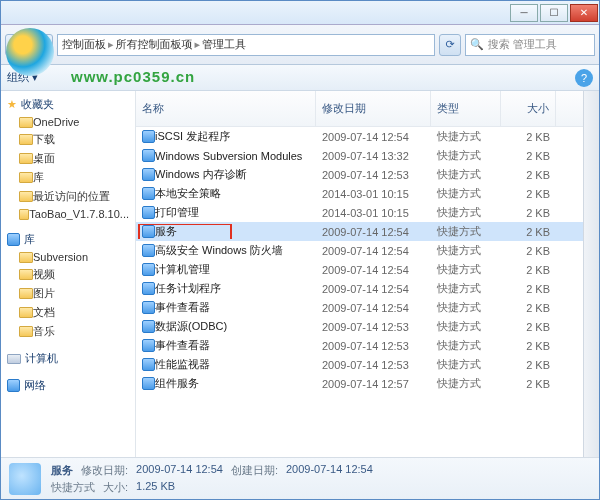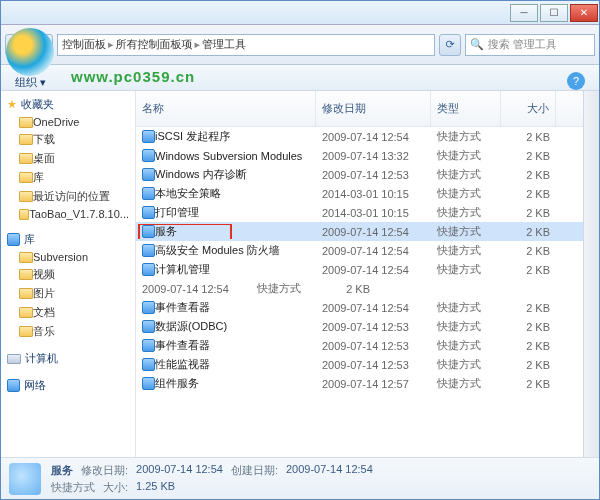--- a/index.html
+++ b/index.html
@@ -6,21 +6,21 @@
 body{background:#fff;width:600px;height:500px;overflow:hidden;position:relative}
 .window{border:1px solid #5a8bc4;width:600px;height:500px;display:flex;flex-direction:column;background:#fff}
 .titlebar{height:24px;background:linear-gradient(#eaf3fc,#d8e8f8);display:flex;align-items:center;justify-content:flex-end;border-bottom:1px solid #aac}
 .tb-btn{width:28px;height:18px;margin:0 1px;border:1px solid #8aa;background:linear-gradient(#f5faff,#dce9f5);display:flex;align-items:center;justify-content:center;font-size:10px;color:#444}
 .tb-close{background:linear-gradient(#f08070,#d04030);color:#fff;border-color:#a03020}
 .addrbar{height:40px;background:linear-gradient(#f2f6fb,#e5ecf5);display:flex;align-items:center;padding:2px 4px;gap:4px;border-bottom:1px solid #b5c8dc}
 .navbtn{width:22px;height:22px;border-radius:3px;background:linear-gradient(#e8f1fb,#cfe0f2);border:1px solid #9bb8d6;display:flex;align-items:center;justify-content:center;color:#2a5a9a}
 .breadcrumb{flex:1;height:22px;border:1px solid #9bb8d6;background:#fff;display:flex;align-items:center;padding:0 4px;gap:2px;color:#333}
 .bc-sep{color:#888}
 .search{width:130px;height:22px;border:1px solid #9bb8d6;background:#fff;display:flex;align-items:center;padding:0 4px;color:#888;gap:4px}
-.toolbar{height:26px;background:linear-gradient(#f5f9fd,#e5eef7);border-bottom:1px solid #cdd9e6;display:flex;align-items:flex-end;padding:0 14px;gap:6px;position:relative}
+.toolbar{height:26px;background:linear-gradient(#f5f9fd,#e5eef7);border-bottom:1px solid #cdd9e6;display:flex;align-items:center;padding:0 6px;gap:6px;position:relative}
 .tool-item{color:#1a3e6e;cursor:default}
 .watermark{position:absolute;left:70px;top:3px;color:#2aa038;font-size:15px;font-weight:bold;letter-spacing:1px;opacity:.95;pointer-events:none}
 .logo{position:absolute;left:6px;top:28px;width:48px;height:48px;border-radius:50%;background:radial-gradient(circle at 35% 35%,#ffd24a 20%,#1ea6e0 50%,#fff 85%);z-index:5;pointer-events:none}
 .help-icon{margin-left:auto;width:18px;height:18px;border-radius:50%;background:#4aa3e8;color:#fff;display:flex;align-items:center;justify-content:center}
 .body{flex:1;display:flex;overflow:hidden}
 .nav{width:135px;background:#fff;border-right:1px solid #e0e6ec;overflow:hidden;padding:4px 0}
 .nav-head{display:flex;align-items:center;gap:4px;padding:2px 6px;color:#1a3e6e}
 .nav-head .star{color:#f6b73c}
 .nav-item{display:flex;align-items:center;padding:2px 6px 2px 18px;color:#333;white-space:nowrap;overflow:hidden}
 .nav-sep{height:8px}
@@ -217,36 +217,40 @@
               <span class="ico ico-blue"></span>
               <span>服务</span>
             </div>
             <div class="cell c-date">2009-07-14 12:54</div>
             <div class="cell c-type">快捷方式</div>
             <div class="cell c-size">2 KB</div>
           </div>
           <div class="row">
             <div class="cell c-name">
               <span class="ico ico-blue"></span>
-              <span>高级安全 Modules 防火墙</span>
+              <span>高级安全 Windows 防火墙</span>
             </div>
             <div class="cell c-date">2009-07-14 12:54</div>
             <div class="cell c-type">快捷方式</div>
             <div class="cell c-size">2 KB</div>
           </div>
           <div class="row">
             <div class="cell c-name">
               <span class="ico ico-blue"></span>
               <span>计算机管理</span>
             </div>
             <div class="cell c-date">2009-07-14 12:54</div>
             <div class="cell c-type">快捷方式</div>
             <div class="cell c-size">2 KB</div>
           </div>
           <div class="row">
+            <div class="cell c-name">
+              <span class="ico ico-blue"></span>
+              <span>任务计划程序</span>
+            </div>
             <div class="cell c-date">2009-07-14 12:54</div>
             <div class="cell c-type">快捷方式</div>
             <div class="cell c-size">2 KB</div>
           </div>
           <div class="row">
             <div class="cell c-name">
               <span class="ico ico-blue"></span>
               <span>事件查看器</span>
             </div>
             <div class="cell c-date">2009-07-14 12:54</div>

